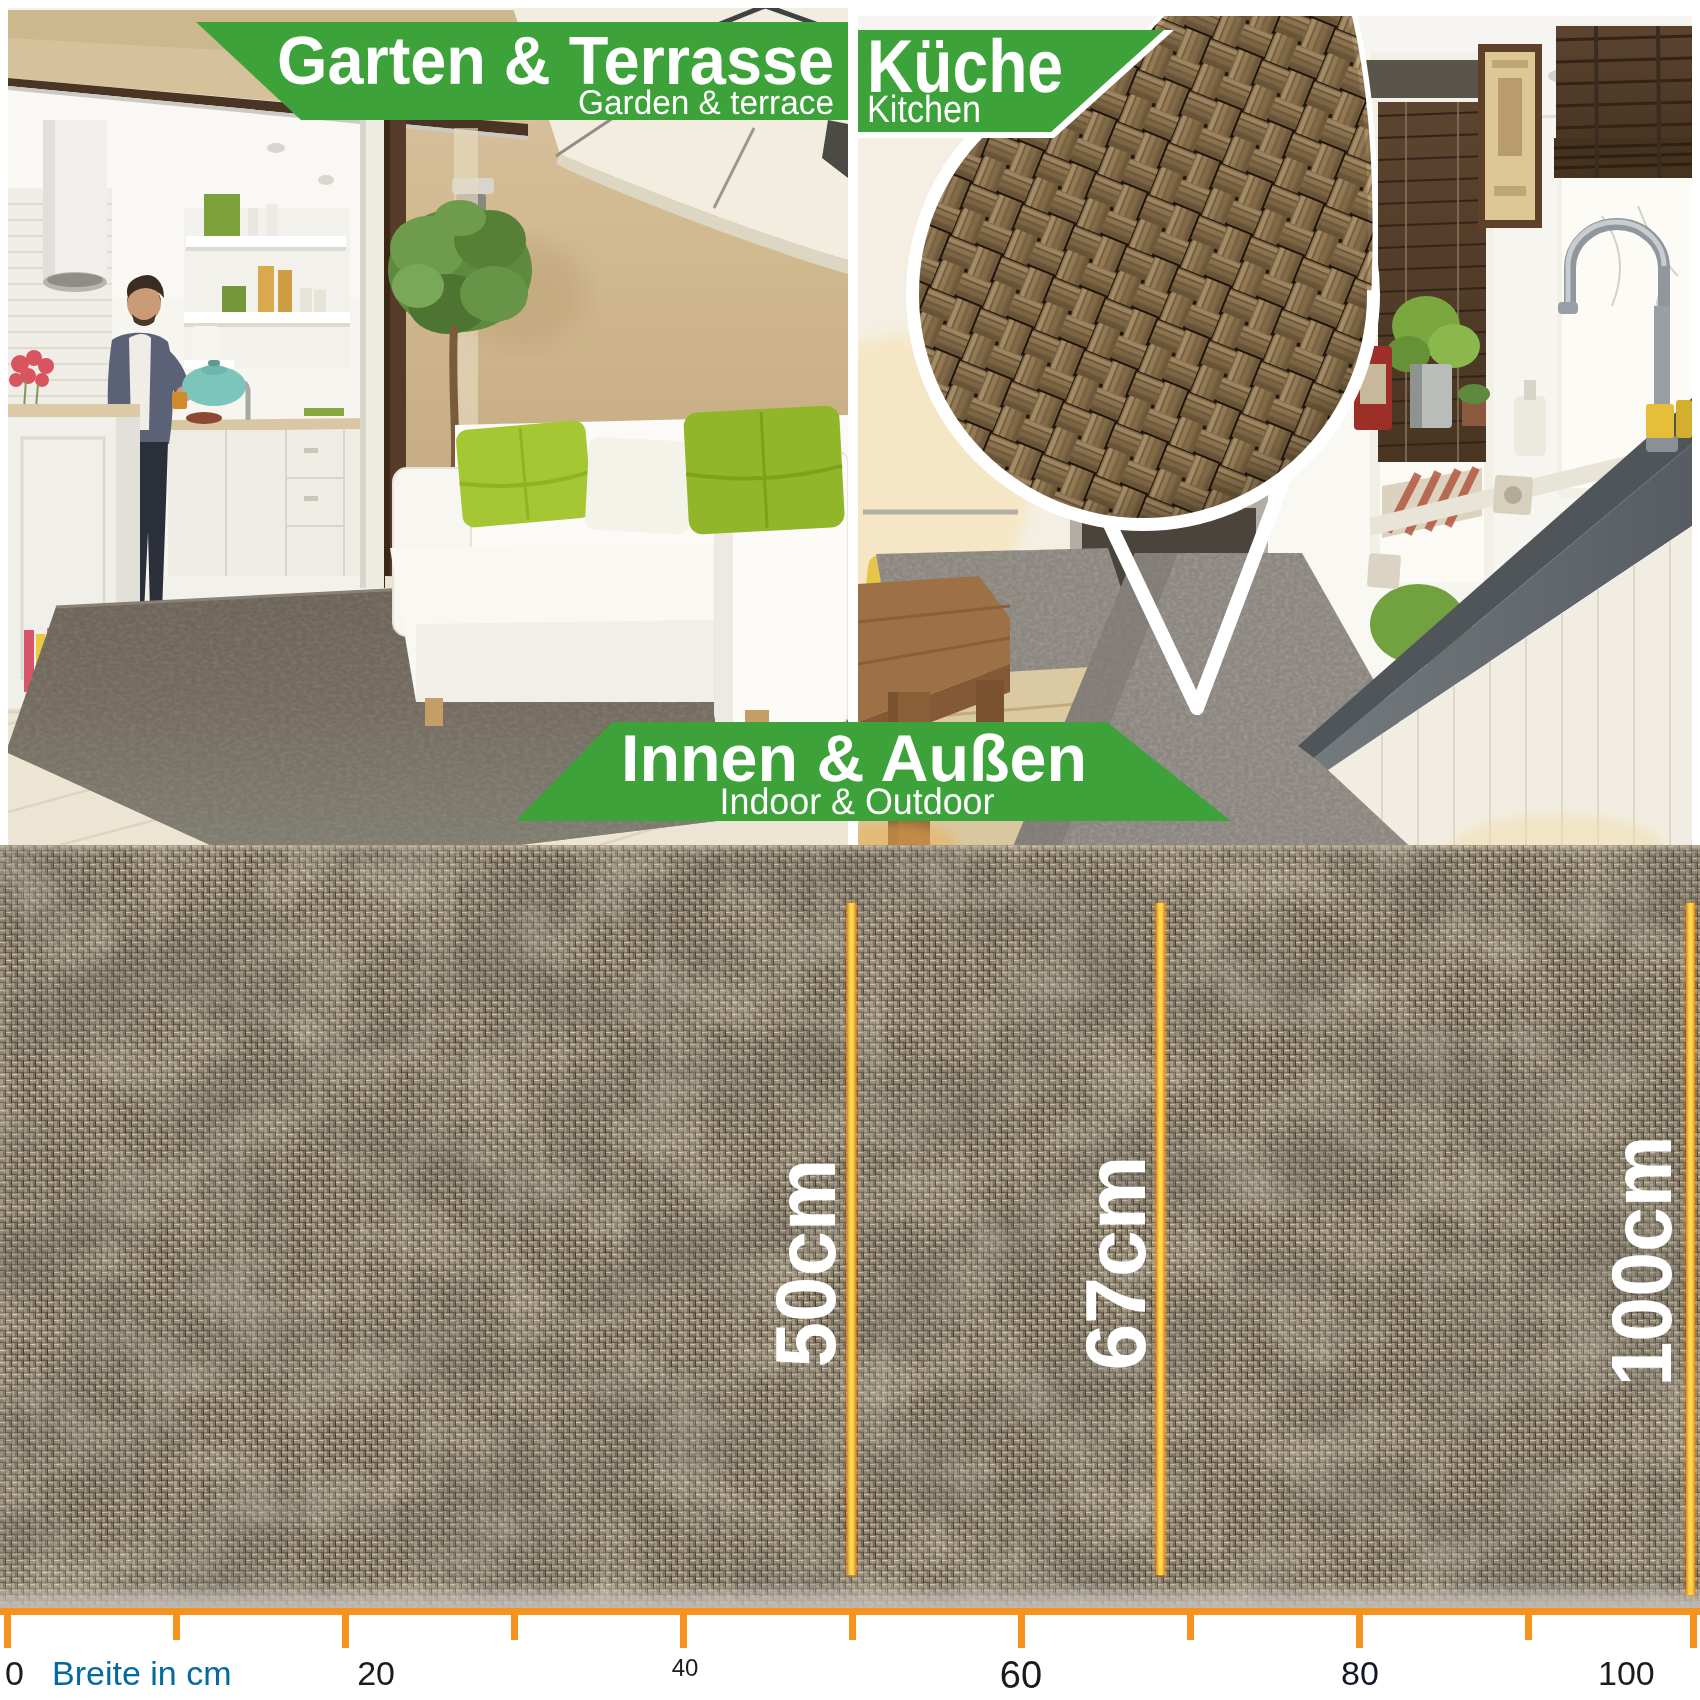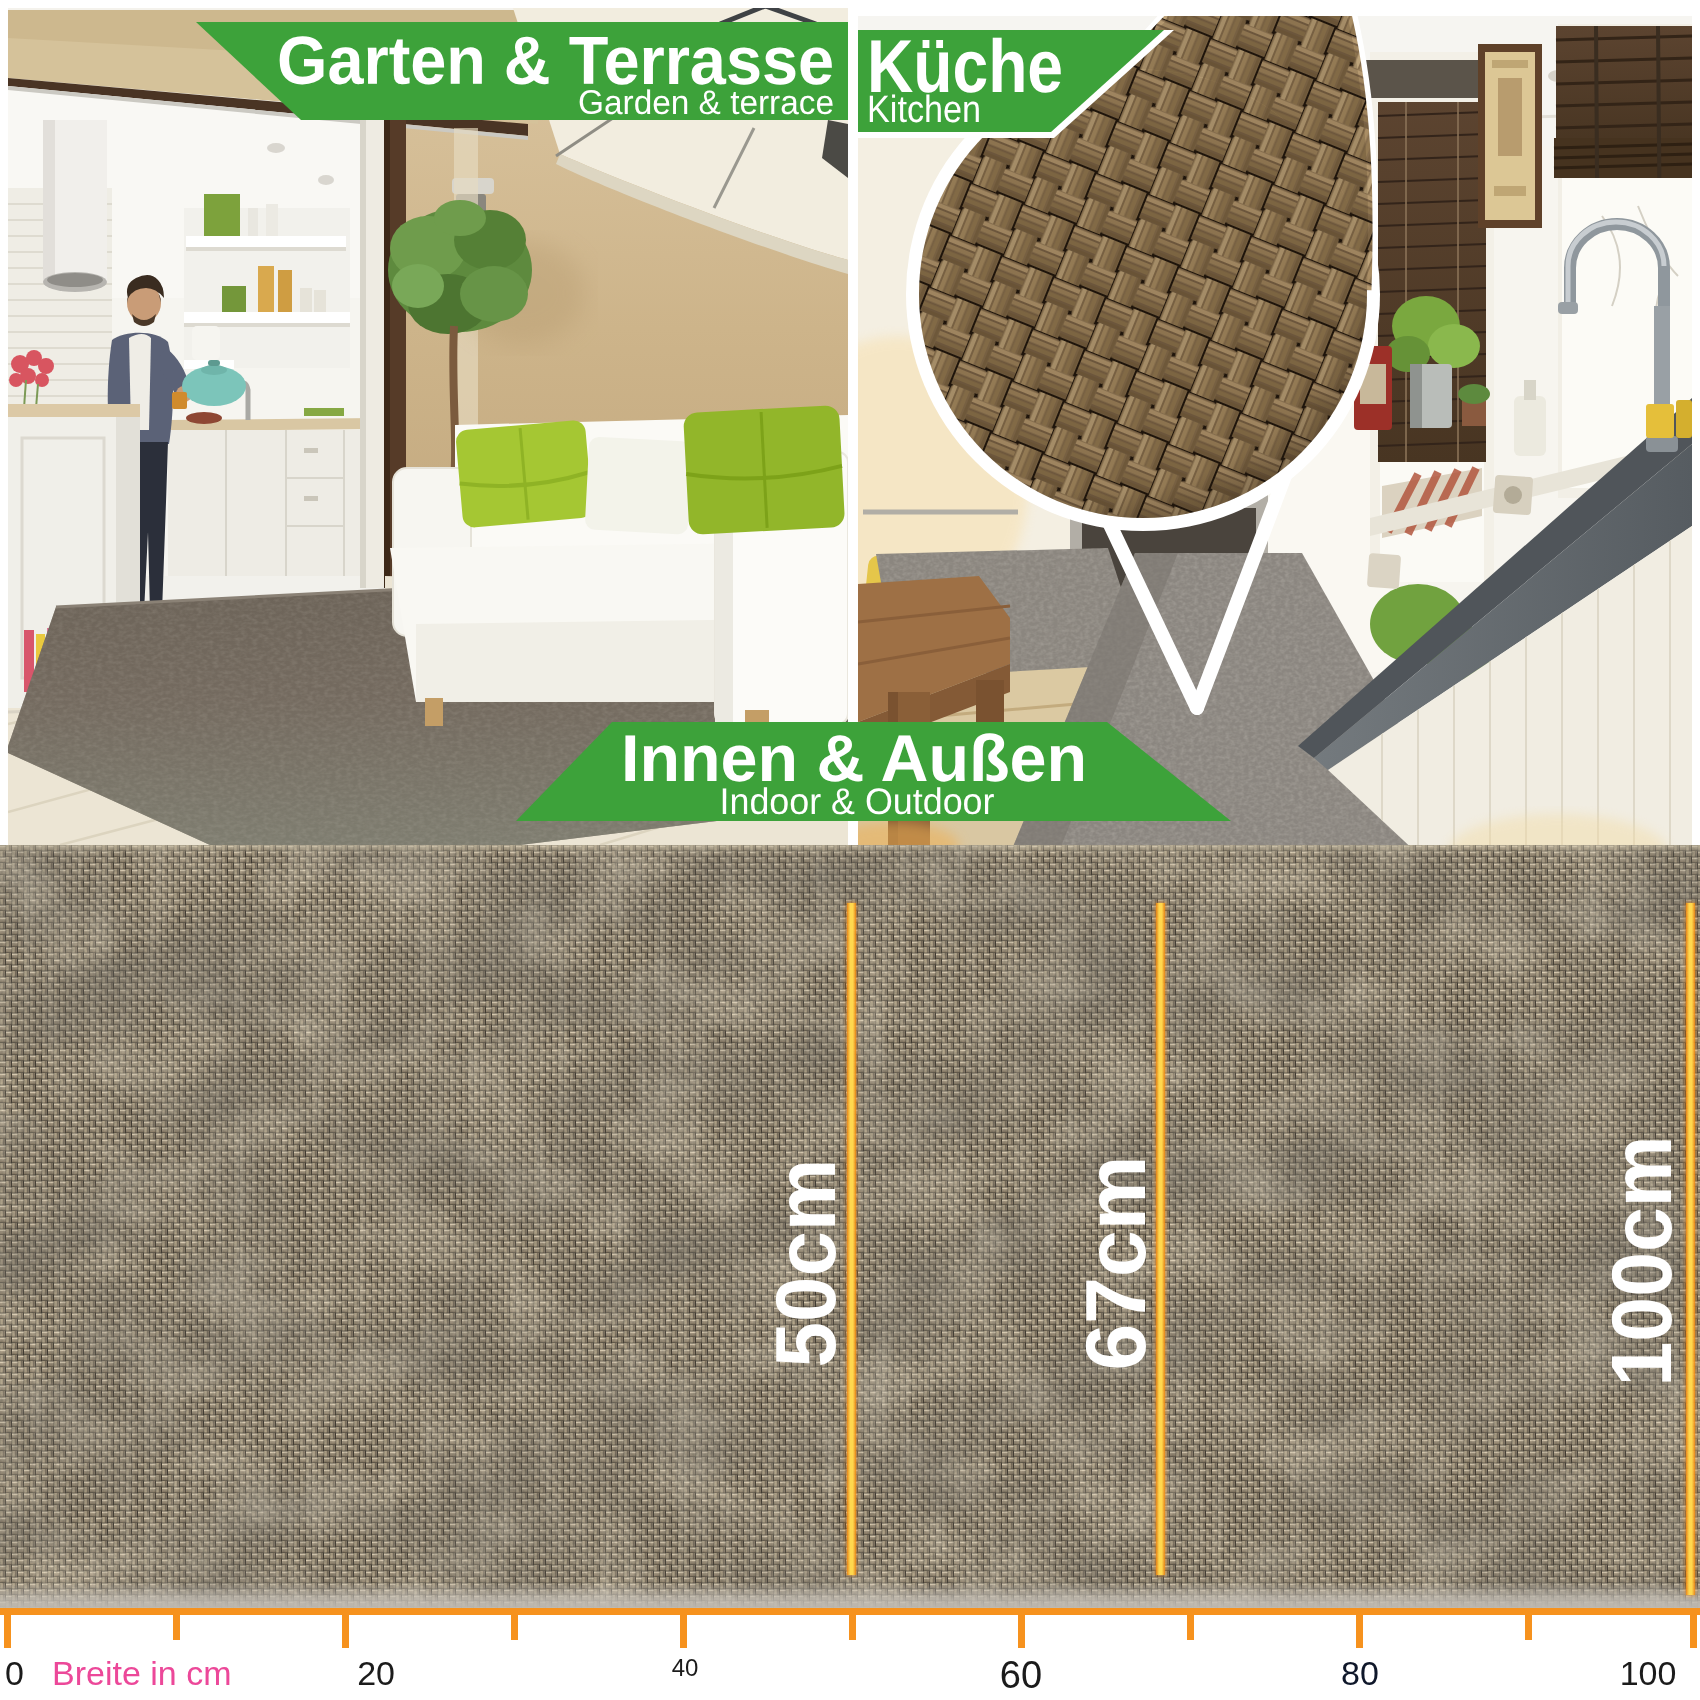--- a/index.html
+++ b/index.html
@@ -646,21 +646,21 @@
 <div class="abs" style="left:511px;top:7px;width:7px;height:25px;background:#f6921e;"></div>
 <div class="abs" style="left:680px;top:7px;width:7px;height:33px;background:#f6921e;"></div>
 <div class="abs" style="left:849px;top:7px;width:7px;height:25px;background:#f6921e;"></div>
 <div class="abs" style="left:1018px;top:7px;width:7px;height:33px;background:#f6921e;"></div>
 <div class="abs" style="left:1187px;top:7px;width:7px;height:25px;background:#f6921e;"></div>
 <div class="abs" style="left:1356px;top:7px;width:7px;height:33px;background:#f6921e;"></div>
 <div class="abs" style="left:1525px;top:7px;width:7px;height:25px;background:#f6921e;"></div>
 <div class="abs" style="left:1690px;top:7px;width:7px;height:33px;background:#f6921e;"></div>
 
 <div class="abs" style="left:5px;top:46px;font-size:34px;color:#1b1b1b;">0</div>
-<div class="abs" style="left:52px;top:46px;font-size:34px;color:#ec4899;">Breite in cm</div>
+<div class="abs" style="left:52px;top:46px;font-size:34px;color:#0369a1;">Breite in cm</div>
 <div class="abs" style="left:295px;top:46px;width:100px;text-align:right;font-size:34px;color:#1b1b1b;">20</div>
 <div class="abs" style="left:635px;top:46px;width:100px;text-align:center;font-size:24px;color:#1b1b1b;">40</div>
 <div class="abs" style="left:971px;top:46px;width:100px;text-align:center;font-size:38px;color:#1b1b1b;">60</div>
 <div class="abs" style="left:1310px;top:46px;width:100px;text-align:center;font-size:34px;color:#0f172a;">80</div>
-<div class="abs" style="left:1598px;top:46px;width:100px;text-align:center;font-size:34px;color:#1b1b1b;">100</div>
+<div class="abs" style="left:1598px;top:46px;width:100px;text-align:left;font-size:34px;color:#1b1b1b;">100</div>
 </div>
 
 </div>
 
 </body></html>

